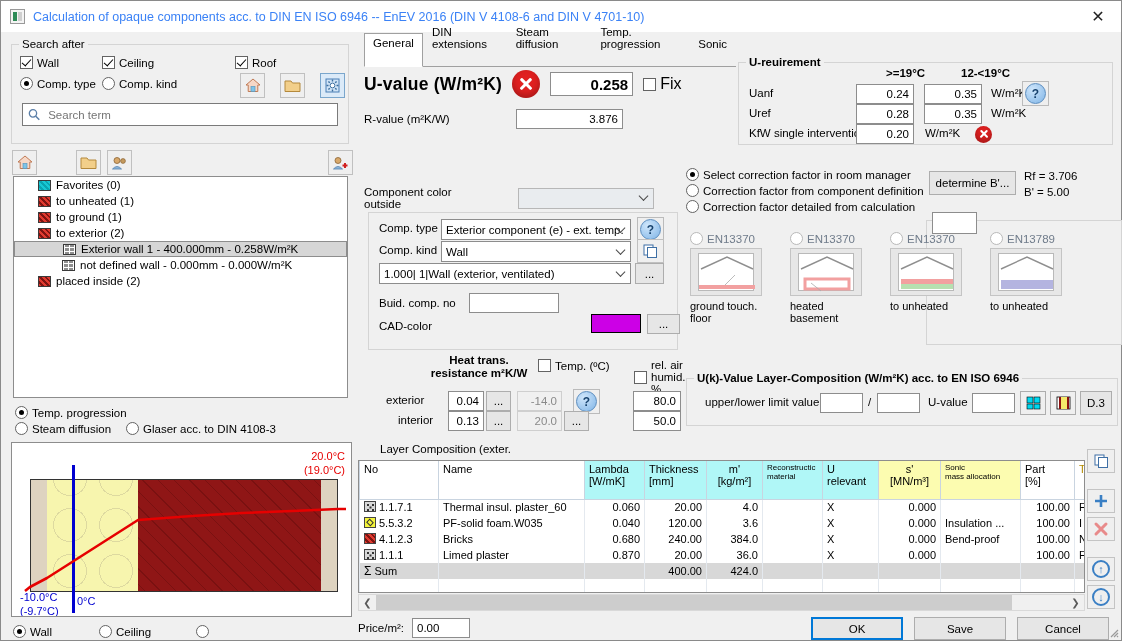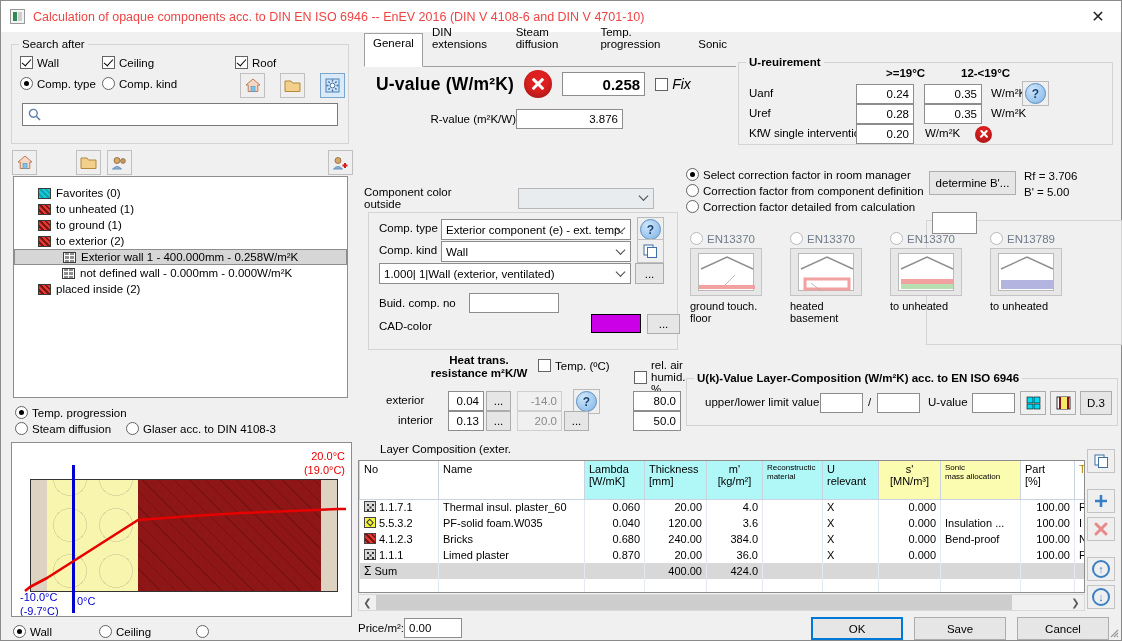--- a/index.html
+++ b/index.html
@@ -13,21 +13,21 @@
     overflow:hidden;
     -webkit-font-smoothing: antialiased;
   }
   .win { width:1122px; height:641px; background:#f0f0f0; border:1px solid #8a8a8a; position:relative; }
 
   
   .titlebar { height:31px; background:#ffffff; display:flex; align-items:center; padding:0 0 0 9px; position:relative; }
   .titlebar .tico { width:15px; height:15px; border:1px solid #999; background:#f4f4f4; display:inline-block; position:relative; margin-right:8px;}
   .titlebar .tico::before{content:"";position:absolute;left:2px;top:2px;width:4px;height:9px;background:#2e8b57;}
   .titlebar .tico::after{content:"";position:absolute;left:7px;top:2px;width:4px;height:9px;background:#cfcfcf;}
-  .titlebar .ttext { font-size:12.5px; color:#ef4444; white-space:nowrap; }
+  .titlebar .ttext { font-size:12.5px; color:#3b82f6; white-space:nowrap; }
   .closebtn { position:absolute; right:0; top:0; width:46px; height:31px; display:flex; align-items:center; justify-content:center; font-size:16px; color:#222; cursor:default;}
 
   
   .body { position:absolute; top:31px; left:0; right:0; bottom:0; }
 
   .leftpane { position:absolute; left:4px; top:2px; width:348px; bottom:2px; }
   .rightpane { position:absolute; left:355px; top:2px; right:2px; bottom:2px; }
 
   
   .group { border:1px solid #d4d4d4; position:relative; background:#f0f0f0; }
@@ -130,21 +130,21 @@
   
   .diagram { background:#fff; border:1px solid #8d8d8d; position:relative; overflow:hidden; }
   .hatch-red { background:repeating-linear-gradient(45deg,#8f1616 0 5px,#7a1111 5px 6px,#8f1616 6px 11px); }
   .layer-plaster { background:#ded3c0; }
   .layer-ins { background:#f7f5ae; position:relative;}
   .layer-ins::after{content:"";position:absolute;inset:0;
     background-image:radial-gradient(circle at 50% 0,transparent 16px,#ddd9a0 16px,#ddd9a0 17px,transparent 17px),
                      radial-gradient(circle at 50% 100%,transparent 16px,#ddd9a0 16px,#ddd9a0 17px,transparent 17px);
     background-size:46px 46px; }
 
-  .small { font-size:14px;font-style:italic; }
+  .small { font-size:16px; }
 </style>
 </head>
 <body>
 
 <div class="win">
 
   <div class="titlebar">
     <span class="tico"></span>
     <span class="ttext">Calculation of opaque components acc. to DIN EN ISO 6946 -- EnEV 2016 (DIN V 4108-6 and DIN V 4701-10)</span>
     <div class="closebtn">✕</div>
@@ -196,20 +196,21 @@
               <circle cx="7.5" cy="7.5" r="2.4" fill="#fff" stroke="#3c6fa0"></circle>
               <path d="M7.5 1.5v2M7.5 11.5v2M1.5 7.5h2M11.5 7.5h2M3.4 3.4l1.4 1.4M10.2 10.2l1.4 1.4M11.6 3.4l-1.4 1.4M4.8 10.2l-1.4 1.4" stroke="#3c6fa0" stroke-width="1.4"></path>
             </svg>
         </div>
 
         <div class="searchbox" style="position:absolute;left:10px;right:10px;top:58px;">
           <svg width="13" height="13" viewBox="0 0 13 13">
               <circle cx="5.3" cy="5.3" r="3.9" fill="none" stroke="#5b7fa8" stroke-width="1.4"></circle>
               <path d="M8.3 8.3 L12 12" stroke="#5b7fa8" stroke-width="1.6"></path>
             </svg>
+          <input placeholder="Search term" style="">
         </div>
       </div>
 
       <div style="position:absolute;left:6px;top:116px;width:338px;height:26px;">
         <div class="tbtn" style="position:absolute;left:1px;top:0;">
           <svg width="16" height="15" viewBox="0 0 16 15">
               <path d="M8 1 L15 7 H12.8 V13.5 H3.2 V7 H1 Z" fill="#f6d7c6" stroke="#c07a55" stroke-width="1"></path>
               <rect x="6" y="8.5" width="4" height="5" fill="#7fc4e8" stroke="#5b9ac0" stroke-width=".7"></rect>
             </svg>
         </div>
@@ -228,21 +229,21 @@
         <div class="tbtn" style="position:absolute;left:317px;top:0;">
           <svg width="17" height="14" viewBox="0 0 17 14">
               <circle cx="6" cy="4.5" r="3" fill="#d8a86a" stroke="#8a6232" stroke-width=".8"></circle>
               <path d="M1.5 13 q4.5-5 9 0Z" fill="#8fb8dd" stroke="#4f7fad" stroke-width=".8"></path>
               <path d="M13 7v5M10.5 9.5h5" stroke="#d02020" stroke-width="2"></path>
             </svg>
         </div>
       </div>
 
       <div class="tree" style="position:absolute;left:8px;top:142px;width:335px;height:222px;">
-        <div style="padding-top:8px;">
+        <div style="padding-top:0;">
           <div class="trow">
               <span class="ticon fav"></span>
               <span>Favorites (0)</span>
             </div>
           <div class="trow">
               <span class="ticon red"></span>
               <span>to unheated (1)</span>
             </div>
           <div class="trow">
               <span class="ticon red"></span>
@@ -327,31 +328,31 @@
     <div class="rightpane">
 
       <div class="tabs" style="position:absolute;left:8px;top:11px;width:372px;">
         <div class="tab active">General</div>
         <div class="tab">DIN extensions</div>
         <div class="tab">Steam diffusion</div>
         <div class="tab">Temp. progression</div>
         <div class="tab">Sonic</div>
       </div>
 
-      <div style="position:absolute;left:20px;top:36px;display:flex;align-items:center;gap:10px;">
+      <div style="position:absolute;left:8px;top:36px;display:flex;align-items:center;gap:10px;">
         <div style="font-size:17.5px;font-weight:bold;letter-spacing:.2px;">U-value  (W/m²K)</div>
         <div class="xcirc"></div>
         <div class="inp right" style="width:83px;height:24px;font-size:15px;font-weight:bold;">0.258</div>
         <div class="cb">
           <span class="cbx"></span>
           <span class="small">Fix</span>
         </div>
       </div>
 
-      <div style="position:absolute;left:8px;top:75px;width:270px;display:flex;align-items:center;text-align:right;">
+      <div style="position:absolute;left:8px;top:75px;width:270px;display:flex;align-items:center;">
         <div style="width:152px;">R-value (m²K/W)</div>
         <div class="inp right" style="width:107px;">3.876</div>
       </div>
 
       <div style="position:absolute;left:8px;top:152px;width:290px;display:flex;align-items:center;gap:32px;">
         <div style="width:134px;">Component color outside</div>
         <div class="sel grey" style="width:148px;">
           <span></span>
           <span class="chev"></span>
         </div>
@@ -705,21 +706,21 @@
         </div>
         <div style="height:8px"></div>
         <div class="sbtn">
           <span class="circ-arrow">↑</span>
         </div>
         <div class="sbtn">
           <span class="circ-arrow">↓</span>
         </div>
       </div>
 
-      <div style="position:absolute;left:2px;top:584px;display:flex;align-items:center;gap:0;">
+      <div style="position:absolute;left:2px;top:584px;display:flex;align-items:center;gap:8px;">
         <span>Price/m²:</span>
         <span class="inp" style="width:58px;">0.00</span>
       </div>
 
       <div style="position:absolute;right:10px;top:583px;display:flex;gap:11px;">
         <div class="btn" style="width:92px;height:23px;border:2px solid #0078d7;background:#e6e6e6;">OK</div>
         <div class="btn" style="width:92px;height:23px;">Save</div>
         <div class="btn" style="width:92px;height:23px;">Cancel</div>
       </div>
     </div>

